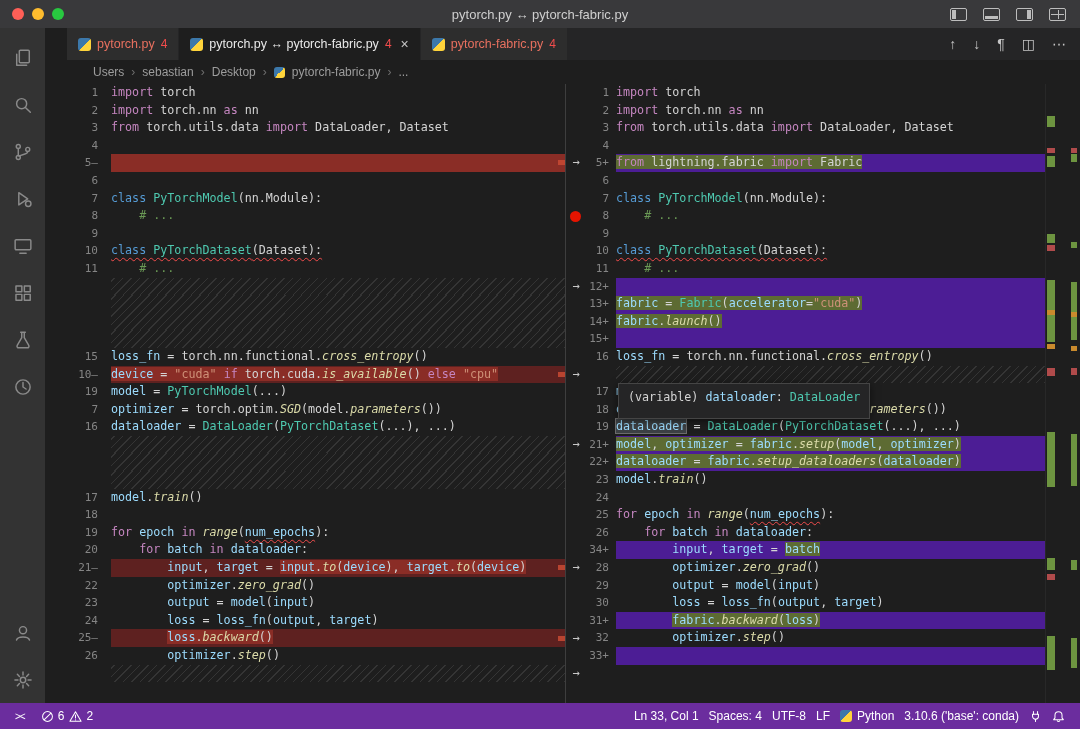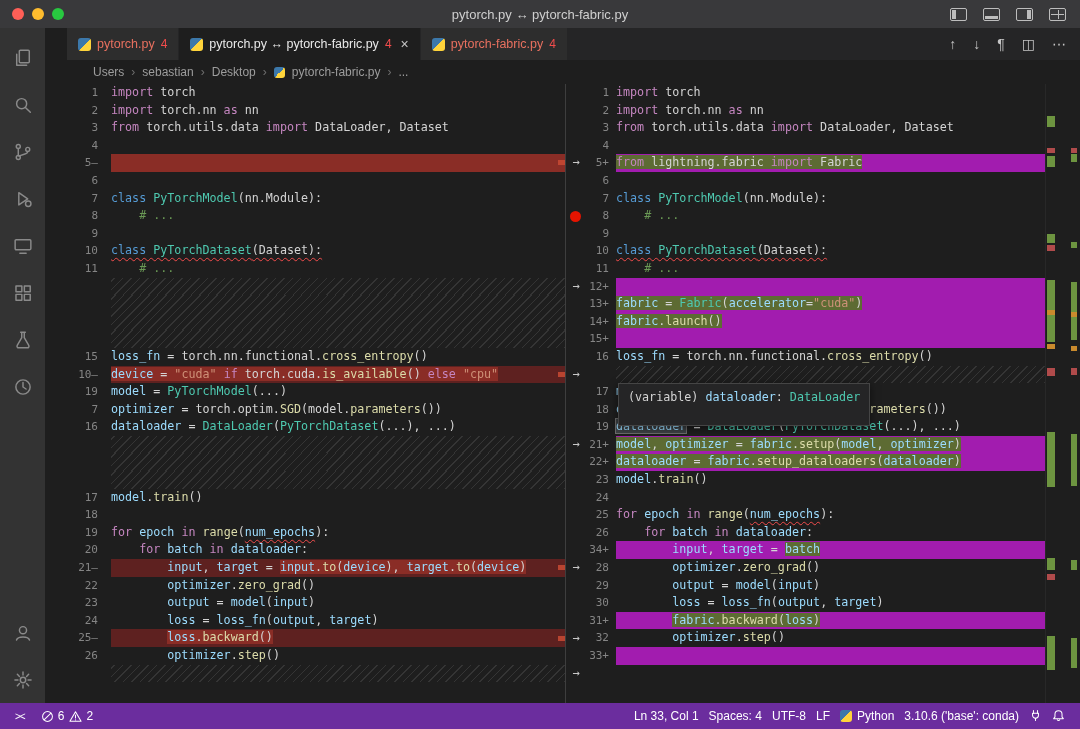--- a/index.html
+++ b/index.html
@@ -55,43 +55,43 @@
   .minimap{width:34px;flex:none;position:relative;background:#1e1e1e;border-left:1px solid #282828;}
 
   .row{display:flex;height:17.6px;}
   .row .ln{flex:none;text-align:right;color:#858585;font:11px/17.6px "DejaVu Sans Mono",monospace;}
   .pane.left .ln{width:31px;padding-right:13px;}
   .pane.right .ln{width:23px;padding-right:7px;}
   .lb{flex:1;position:relative;}
   .code{font:11.7px/17.6px "DejaVu Sans Mono",monospace;white-space:pre;color:#d4d4d4;display:block;}
   .row.rem .lb{background:#5e2120;}
   .row.rem.full .lb{background:#8a2d26;}
-  .row.add .lb{background:#a21caf;}
+  .row.add .lb{background:#4c1d95;}
   .rem .e{background:#8a2d26;}
   .add .e{background:#5d6b33;}
   .lb.hatch{background:repeating-linear-gradient(-45deg,rgba(170,170,170,.16) 0 1px,transparent 1px 6px);}
-  .c-kw{color:#c586c0;}.c-kw2{color:#569cd6;}.c-ty{color:#4ec9b0;}.c-fn{color:#dcdcaa;}
+  .c-kw{color:#c586c0;}.c-kw2{color:#569cd6;}.c-ty{color:#4ec9b0;}.c-fn{color:#dcdcaa;font-style:italic;}
   .c-va{color:#9cdcfe;}.c-st{color:#ce9178;}.c-cm{color:#6a9955;}.c-pl{color:#d4d4d4;}
   .s{text-decoration-line:underline;text-decoration-style:wavy;text-decoration-color:#f14c4c;text-decoration-thickness:1px;text-underline-offset:3px;}
   .w{background:#3d4144;box-shadow:0 0 0 1px #6c6c6c;}
 
   .arrow{position:absolute;left:0;width:100%;text-align:center;color:#c8c8c8;font:12px/17.6px "DejaVu Sans Mono",monospace;}
   .bp{position:absolute;left:4px;width:11px;height:11px;border-radius:50%;background:#e51400;}
-  .tooltip{position:absolute;left:32px;background:#252526;border:1px solid #454545;padding:5px 9px 20px;
+  .tooltip{position:absolute;left:32px;background:#252526;border:1px solid #454545;padding:5px 9px 13px;
     font:11.7px/16px "DejaVu Sans Mono",monospace;z-index:5;box-shadow:0 2px 8px rgba(0,0,0,.55);white-space:pre;}
   .ruler-mark{position:absolute;right:0;width:7px;height:5px;background:rgba(200,74,52,.85);}
   .mk{position:absolute;}
   .mk.g{background:#6d9440;}.mk.r{background:#b04b4b;}.mk.o{background:#c98a2d;}
 
   
   .statusbar{height:26px;background:#6b2d9e;display:flex;align-items:center;color:#fff;font-size:12px;flex:none;padding:0 10px;gap:4px;}
   .sb-item{display:flex;align-items:center;gap:5px;padding:0 5px;white-space:nowrap;}
   .sb-item .cnt{margin-left:-1px;}
   .remote{font-size:10px;letter-spacing:-1px;margin-right:2px;}
-  .sb-right{margin-left:auto;display:flex;align-items:flex-start;}
+  .sb-right{margin-left:auto;display:flex;align-items:flex-end;}
   .sb-ico{display:flex;align-items:center;}
   .statusbar .py-icon{width:12px;height:12px;}
 </style>
 </head>
 <body>
 
 <div class="window">
 
   <div class="titlebar">
     <div class="traffic">

